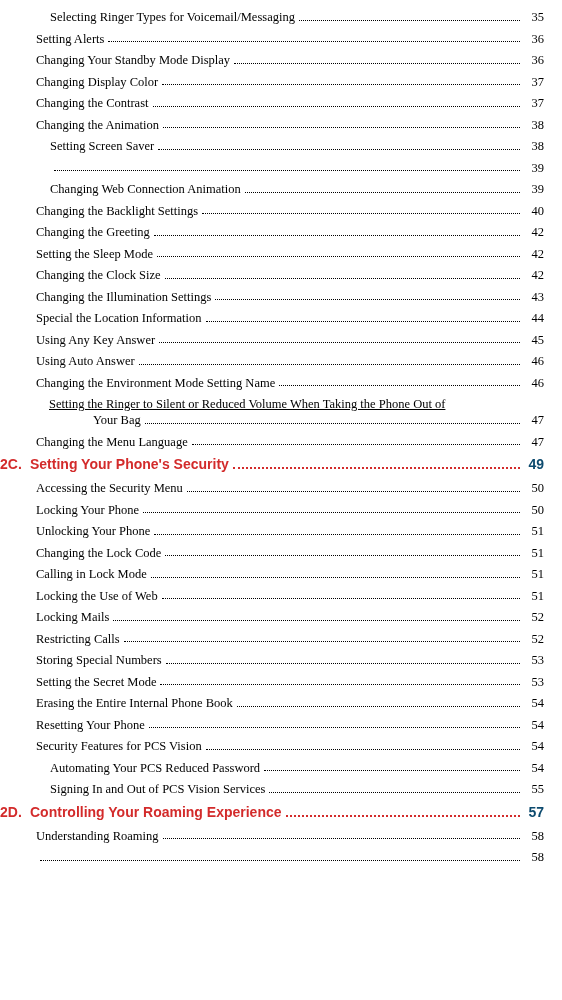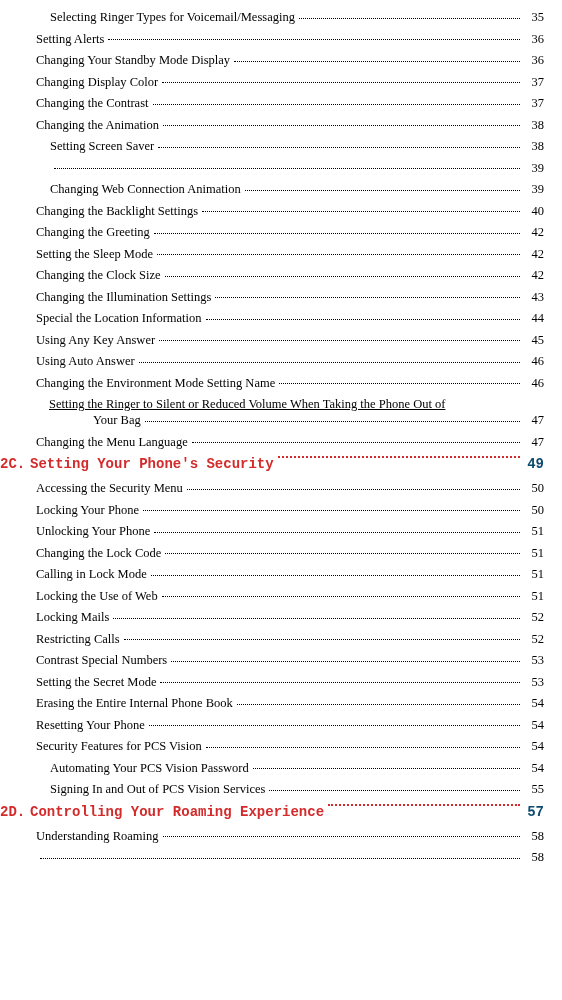--- a/index.html
+++ b/index.html
@@ -9,21 +9,21 @@
     font-size: 12.5px;
     color: #000;
     width: 562px;
     background: #fff;
   }
   .page {
     padding: 10px 18px 10px 0;
   }
   .toc-line {
     display: flex;
-    align-items: flex-start;
+    align-items: center;
     margin-bottom: 6.5px;
     white-space: nowrap;
   }
   .lvl2 { padding-left: 36px; }
   .lvl3 { padding-left: 50px; }
   .wrapped { padding-left: 50px; margin-left: 43px; }
   .toc-text {
     flex: 0 0 auto;
   }
   .dots {
@@ -36,25 +36,25 @@
   }
   .pg {
     flex: 0 0 auto;
     text-align: right;
     min-width: 20px;
   }
   .section {
     color: #d32b2b;
     font-weight: bold;
     display: flex;
-    align-items: flex-start;
+    align-items: flex-end;
     margin-top: 6px;
     margin-bottom: 9px;
     font-size: 14px;
-    font-family: Liberation Mono, monospace;
+    font-family: Liberation Sans, sans-serif;
   }
   .sec-num {
     flex: 0 0 auto;
     color: #d32b2b;
     font-weight: bold;
     width: 30px;
   }
   .sec-title {
     flex: 0 0 auto;
   }
@@ -232,21 +232,21 @@
         <span class="toc-text">Locking Mails</span>
         <span class="dots"></span>
         <span class="pg">52</span>
       </div>
       <div class="toc-line lvl2">
         <span class="toc-text">Restricting Calls</span>
         <span class="dots"></span>
         <span class="pg">52</span>
       </div>
       <div class="toc-line lvl2">
-        <span class="toc-text">Contrast Special Numbers</span>
+        <span class="toc-text">Storing Special Numbers</span>
         <span class="dots"></span>
         <span class="pg">53</span>
       </div>
       <div class="toc-line lvl2">
         <span class="toc-text">Setting the Secret Mode</span>
         <span class="dots"></span>
         <span class="pg">53</span>
       </div>
       <div class="toc-line lvl2">
         <span class="toc-text">Erasing the Entire Internal Phone Book</span>
@@ -257,21 +257,21 @@
         <span class="toc-text">Resetting Your Phone</span>
         <span class="dots"></span>
         <span class="pg">54</span>
       </div>
       <div class="toc-line lvl2">
         <span class="toc-text">Security Features for PCS Vision</span>
         <span class="dots"></span>
         <span class="pg">54</span>
       </div>
       <div class="toc-line lvl3">
-        <span class="toc-text">Automating Your PCS Vision Password</span>
+        <span class="toc-text">Automating Your PCS Reduced Password</span>
         <span class="dots"></span>
         <span class="pg">54</span>
       </div>
       <div class="toc-line lvl3">
         <span class="toc-text">Signing In and Out of PCS Vision Services</span>
         <span class="dots"></span>
         <span class="pg">55</span>
       </div>
     </div>
 

